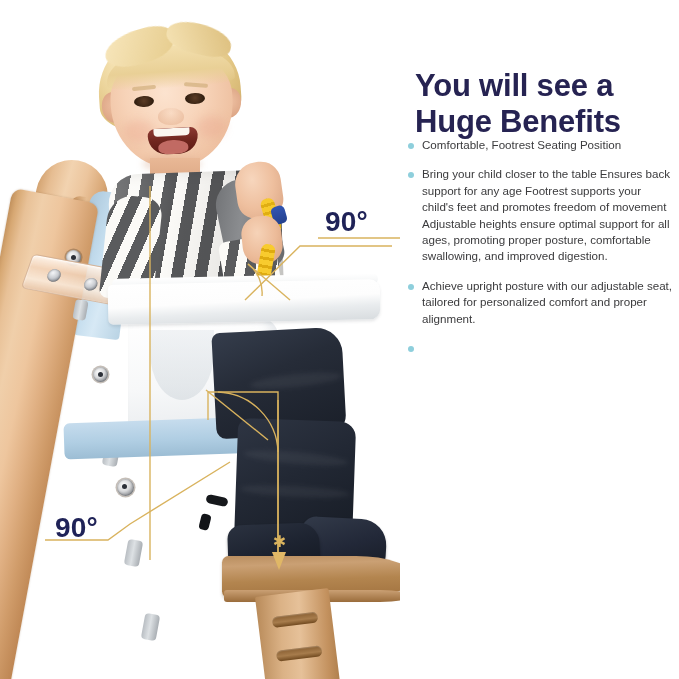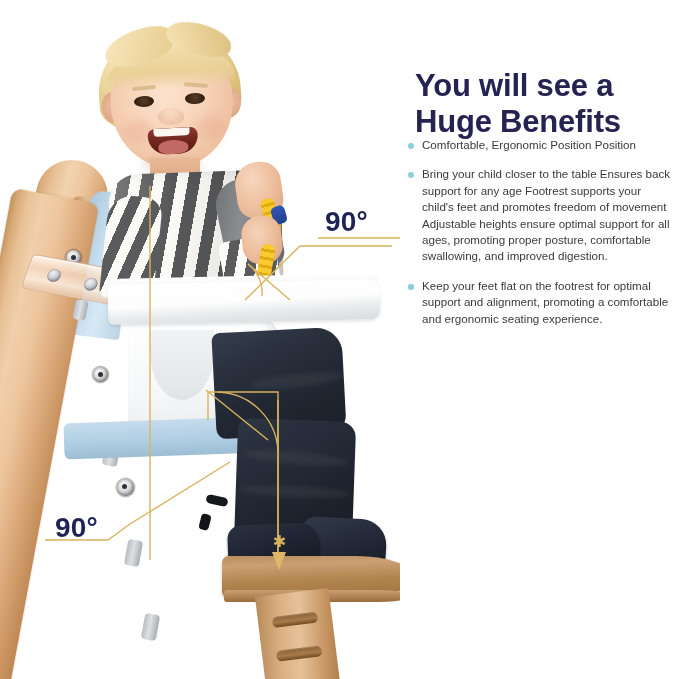--- a/index.html
+++ b/index.html
@@ -748,29 +748,29 @@
       <div class="deg-label" id="deg-bottom">90°</div>
     </div>
   </div>
 
   <div id="text-panel">
     <h1 id="headline">You will see a Huge Benefits</h1>
 
     <ul id="benefit-list">
       <li class="benefit-item">
         <span class="benefit-bullet"></span>
-        <span>Comfortable, Ergonomic Position Position</span>
+        <span>Comfortable, Footrest Seating Position</span>
       </li>
       <li class="benefit-item">
         <span class="benefit-bullet"></span>
         <span>Bring your child closer to the table Ensures back support for any age Footrest supports your child's feet and promotes freedom of movement Adjustable heights ensure optimal support for all ages, promoting proper posture, comfortable swallowing, and improved digestion.</span>
       </li>
       <li class="benefit-item">
         <span class="benefit-bullet"></span>
+        <span>Achieve upright posture with our adjustable seat, tailored for personalized comfort and proper alignment.</span>
       </li>
       <li class="benefit-item">
         <span class="benefit-bullet"></span>
-        <span>Keep your feet flat on the footrest for optimal support and alignment, promoting a comfortable and ergonomic seating experience.</span>
       </li>
     </ul>
   </div>
 
 </div>
 
 </body></html>

